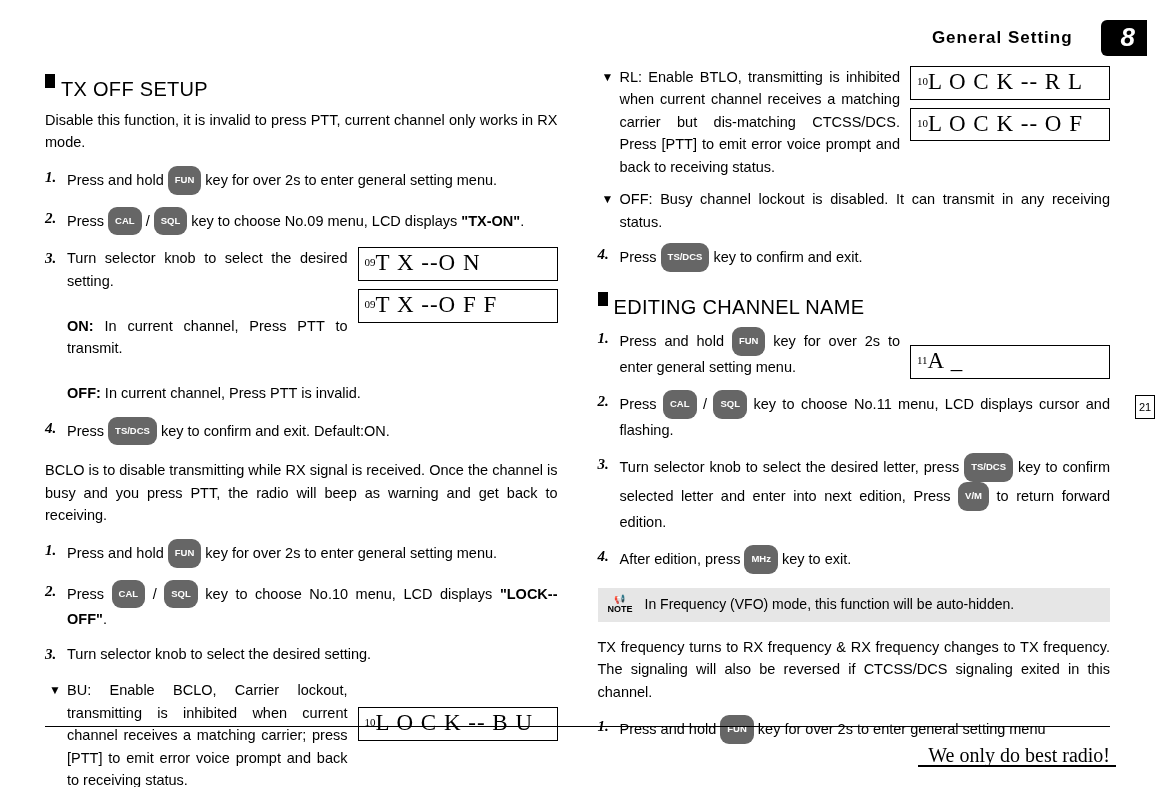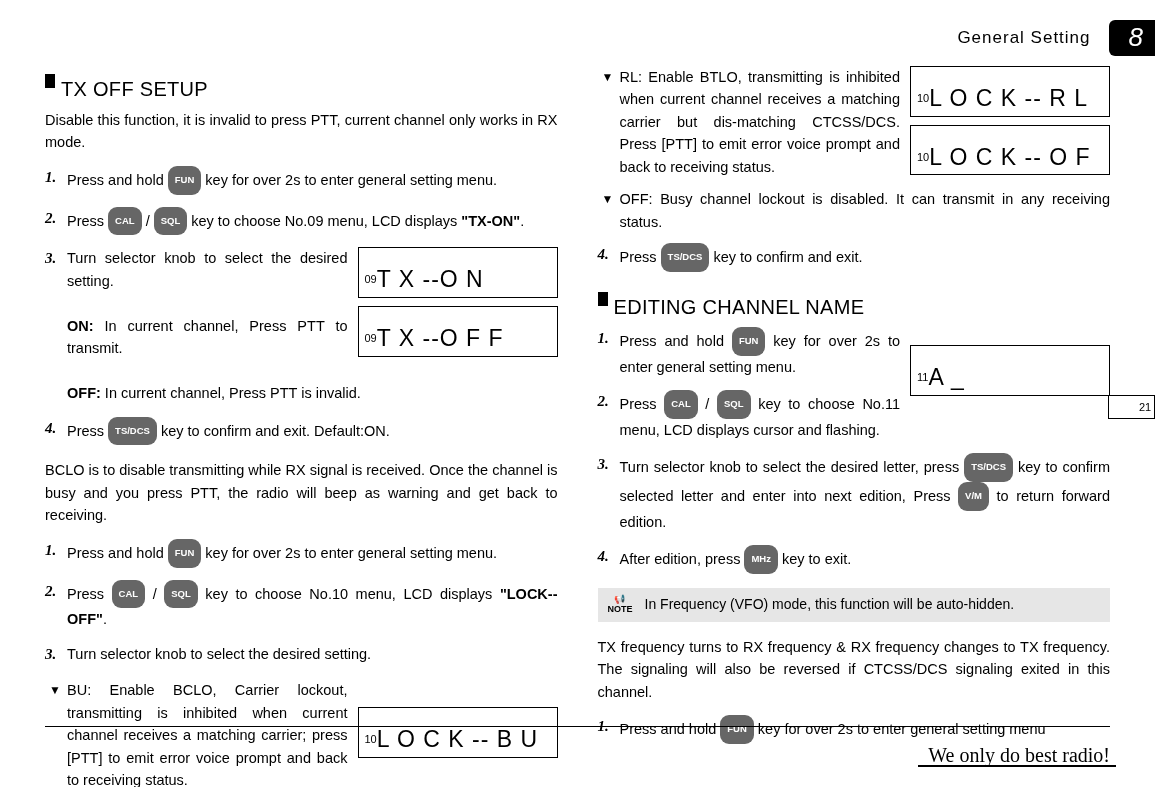--- a/index.html
+++ b/index.html
@@ -18,24 +18,25 @@
     display: flex;
     gap: 40px;
   }
   .col {
     width: 50%;
     line-height: 1.55;
   }
   .header-band {
     position: absolute;
     top: 20px;
-    right: 0;
+    right: 8px;
     display: flex;
     align-items: center;
-    gap: 10px;
+    gap: 20px;
+    font-weight: bold;
   }
   .header-title {
     font-family: "Arial Black", Arial, sans-serif;
     font-size: 17px;
     letter-spacing: 1px;
     margin-right: 8px;
   }
   .chapter-tab {
     background: #000;
     color: #fff;
@@ -98,23 +99,23 @@
     color: #fff;
     font-size: 9.5px;
     font-weight: bold;
     padding: 7px 7px;
     border-radius: 9px;
     vertical-align: 2px;
     white-space: nowrap;
   }
   .lcd-box {
     border: 1.5px solid #000;
-    font-family: Liberation Sans, sans-serif;
+    font-family: Liberation Serif, serif;
     font-size: 23px;
-    padding: 18px 10px 3px 6px;
+    padding: 1px 10px 3px 6px;
     display: inline-block;
     width: 182px;
     letter-spacing: 1px;
     white-space: pre;
     line-height: 1.2;
   }
   .lcd-small {
     font-size: 11px;
     vertical-align: 4px;
     letter-spacing: 0;
@@ -145,21 +146,20 @@
   .side-tab {
     position: absolute;
     right: 0;
     top: 395px;
     width: 18px;
     height: 22px;
     border: 1px solid #000;
     font-size: 11px;
     text-align: center;
     line-height: 22px;
-    padding-left: 27px;
   }
   .footer {
     position: absolute;
     bottom: 20px;
     left: 45px;
     right: 45px;
     border-top: 1.5px solid #000;
     padding-top: 17px;
     display: flex;
     justify-content: flex-end;

